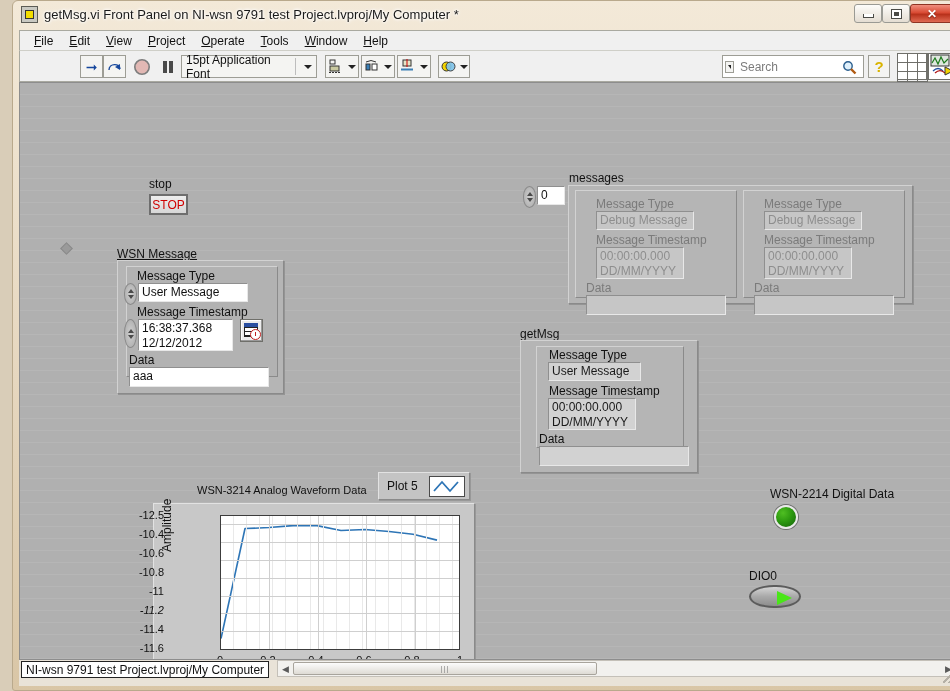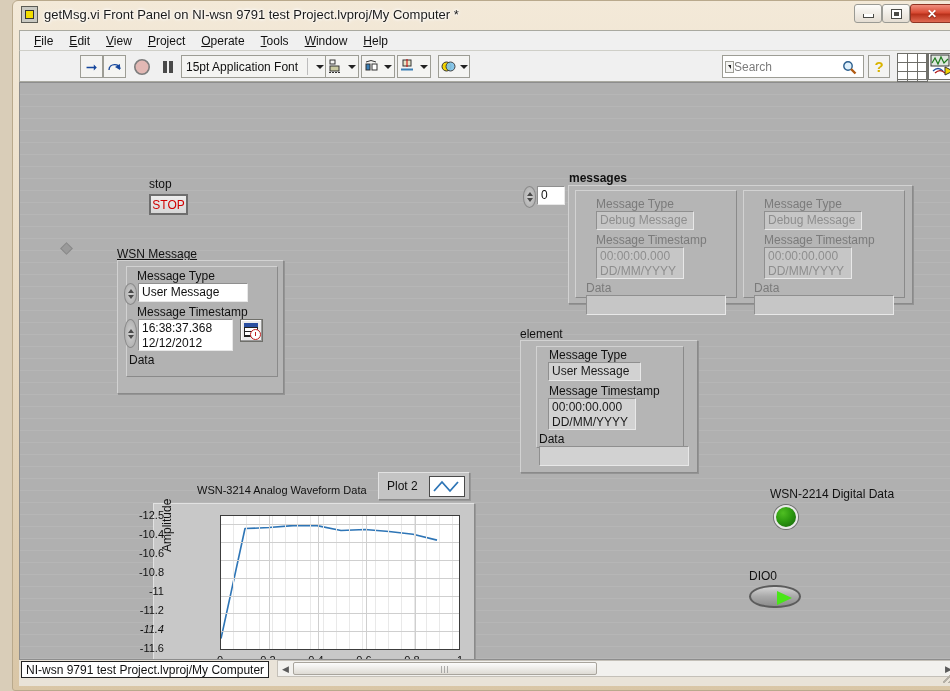--- a/index.html
+++ b/index.html
@@ -68,28 +68,28 @@
   }
   .tbtn {
     position:absolute; top:4px; height:23px; background:#f4f4f2;
     border:1px solid #9d9d95; display:flex; align-items:center; justify-content:center;
     font-size:12px; color:#222;
   }
   #tb-run { left:60px; width:23px; }
   #tb-runcont { left:83px; width:23px; }
   #tb-abort { left:110px; width:23px; border:none; background:transparent;}
   #tb-pause { left:136px; width:23px; border:none; background:transparent;}
-  #tb-font { left:161px; width:148px; justify-content:space-between; padding:0 4px;align-items:center;}
+  #tb-font { left:161px; width:136px; justify-content:space-between; padding:0 4px;align-items:center;}
   #tb-font .lbl { font-size:12px; color:#111; }
   #tb-align { left:305px; width:34px; }
   #tb-dist  { left:341px; width:34px; }
   #tb-resize{ left:377px; width:34px; }
   #tb-reorder{left:418px; width:32px; }
   #tb-search{ left:702px; width:142px; background:#fff; justify-content:flex-start; padding-left:2px;}
-  #tb-search .sfield { font-size:12px; color:#7c7c7c; }
+  #tb-search .sfield { font-size:12px; color:#7c7c7c; margin-left:6px; }
   #tb-help { left:848px; width:22px; color:#d9b400; font-weight:bold; font-size:15px;}
   .caret { width:0;height:0;border-left:4px solid transparent;border-right:4px solid transparent;
            border-top:4px solid #222; margin-left:3px;}
   .arrow-right { color:#16479d; font-size:14px; line-height:1;}
   #tb-conn {
     position:absolute; left:877px; top:2px; width:30px; height:27px;
     background:#fff; border:1px solid #6f6f6a;
   }
   #tb-conn .cell { position:absolute; border:1px solid #6f6f6a; }
   #tb-icon {
@@ -441,23 +441,24 @@
       </div>
       <div class="lv-field" style="left:20px; top:58px; width:95px; height:32px; line-height:15px;"><span>16:38:37.368</span><br><span>12/12/2012</span></div>
 
       <div id="ts-picker" style="left:122px; top:58px;">
         <div class="cal"></div>
           <div class="calhdr"></div>
           <div class="clock"></div>
       </div>
 
       <div class="lv-label" style="left:11px; top:92px;">Data</div>
-    </div>
-
-    <div class="lv-label" style="left:549px; top:88px;font-weight:bold;">messages</div>
+      <div class="lv-field" style="left:11px; top:106px; width:140px; height:20px;">aaa</div>
+    </div>
+
+    <div class="lv-label" style="left:549px; top:88px;">messages</div>
     <div class="lv-spinner" style="left:503px; top:103px;">
       <div class="up"></div>
         <div class="dn"></div>
     </div>
     <div class="lv-field" style="left:517px; top:103px; width:28px; height:19px;">0</div>
 
     <div class="lv-cluster" style="left:548px; top:102px; width:345px; height:119px;">
 
       <div class="lv-cluster inner" style="left:6px; top:4px; width:162px; height:108px; box-shadow:none; background:#b5b5b5;">
         <div class="lv-label dim" style="left:20px; top:6px;">Message Type</div>
@@ -471,56 +472,56 @@
       <div class="lv-cluster inner" style="left:174px; top:4px; width:162px; height:108px; box-shadow:none; background:#b5b5b5;">
         <div class="lv-label dim" style="left:20px; top:6px;">Message Type</div>
         <div class="lv-field disabled" style="left:20px; top:20px; width:98px; height:19px;">Debug Message</div>
         <div class="lv-label dim" style="left:20px; top:42px;">Message Timestamp</div>
         <div class="lv-field disabled" style="left:20px; top:56px; width:88px; height:32px; line-height:15px;"><span>00:00:00.000</span><br><span>DD/MM/YYYY</span></div>
         <div class="lv-label dim" style="left:10px; top:90px;">Data</div>
         <div class="lv-field disabled" style="left:10px; top:104px; width:140px; height:20px;"></div>
       </div>
     </div>
 
-    <div class="lv-label" style="left:500px; top:244px;">element</div>
+    <div class="lv-label" style="left:500px; top:244px;">getMsg</div>
     <div class="lv-cluster" style="left:500px; top:257px; width:178px; height:133px;">
       <div class="lv-cluster inner" style="left:15px; top:5px; width:148px; height:102px; box-shadow:none; background:#b5b5b5;"></div>
 
       <div class="lv-label" style="left:28px; top:7px;">Message Type</div>
       <div class="lv-field readonly" style="left:27px; top:21px; width:93px; height:19px;">User Message</div>
 
       <div class="lv-label" style="left:28px; top:43px;">Message Timestamp</div>
       <div class="lv-field readonly" style="left:27px; top:57px; width:88px; height:32px; line-height:15px;"><span>00:00:00.000</span><br><span>DD/MM/YYYY</span></div>
 
       <div class="lv-label" style="left:18px; top:91px;">Data</div>
       <div class="lv-field readonly" style="left:18px; top:105px; width:150px; height:20px;"></div>
     </div>
 
     <div id="graph-title">WSN-3214 Analog Waveform Data</div>
 
     <div id="legend">
-      <div class="txt">Plot 2</div>
+      <div class="txt">Plot 5</div>
       <div class="swatch">
         <svg width="34" height="19" viewBox="0 0 34 19">
           <path d="M4 14 L12 5 L20 14 L28 5" stroke="#2e75b6" stroke-width="1.8" fill="none"></path>
         </svg>
       </div>
     </div>
 
     <div id="graph-frame">
 
       <div id="ylabel">Amplitude</div>
 
       <div class="ytick" style="top:5px;">-12.5</div>
       <div class="ytick" style="top:24px;">-10.4</div>
       <div class="ytick" style="top:43px;">-10.6</div>
       <div class="ytick" style="top:62px;">-10.8</div>
       <div class="ytick" style="top:81px;">-11</div>
-      <div class="ytick" style="top:100px;">-11.2</div>
-      <div class="ytick" style="top:119px;font-style:italic;">-11.4</div>
+      <div class="ytick" style="top:100px;font-style:italic;">-11.2</div>
+      <div class="ytick" style="top:119px;">-11.4</div>
       <div class="ytick" style="top:138px;">-11.6</div>
 
       <div id="plot-area">
         <div class="minor"></div>
         <div class="major"></div>
         <svg id="plot-svg" width="240" height="135" viewBox="0 0 240 135">
             <path d="M0.00 122.46 L24.00 12.54 L48.00 11.57 L72.00 9.64 L96.00 9.64 L120.00 14.46 L144.00 13.50 L168.00 15.43 L192.00 18.32 L216.00 24.11" stroke="#2e75b6" stroke-width="1.6" fill="none" stroke-linejoin="round"></path>
           </svg>
       </div>
 

